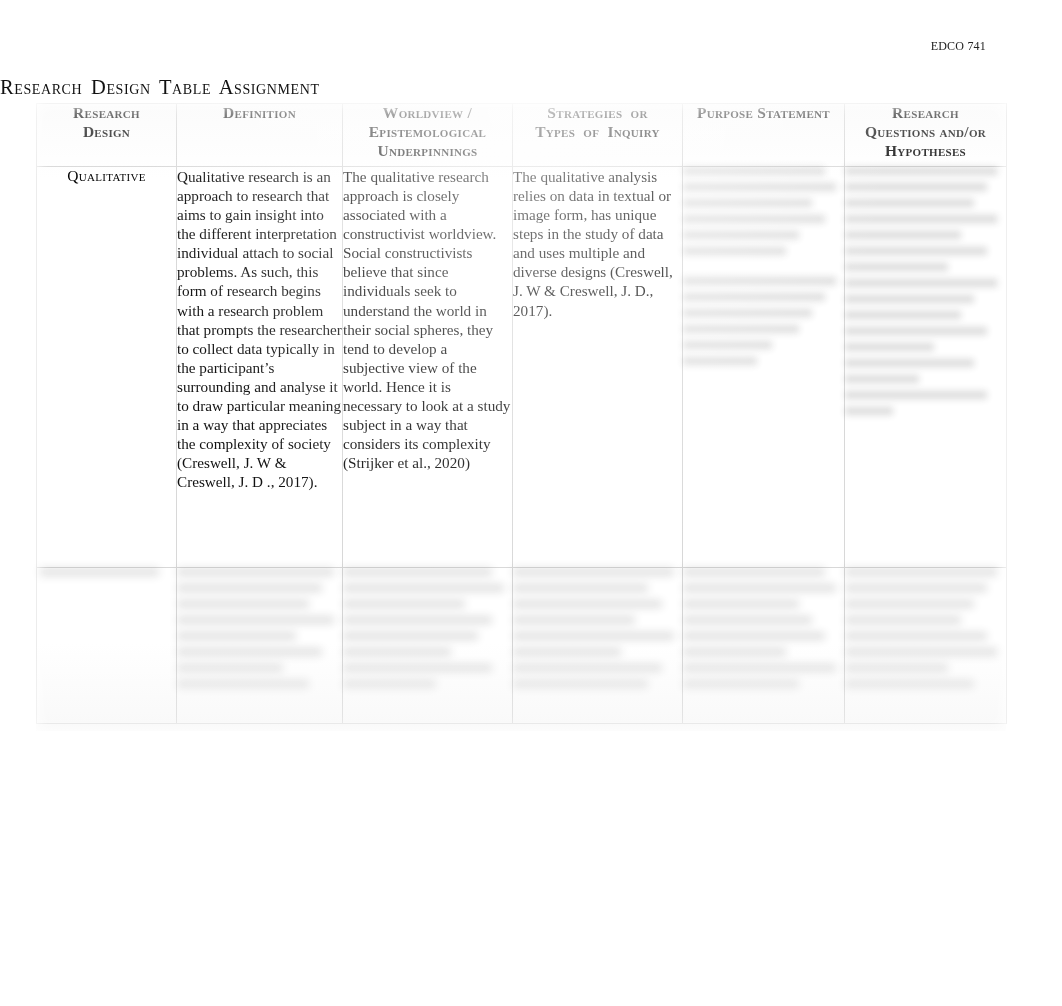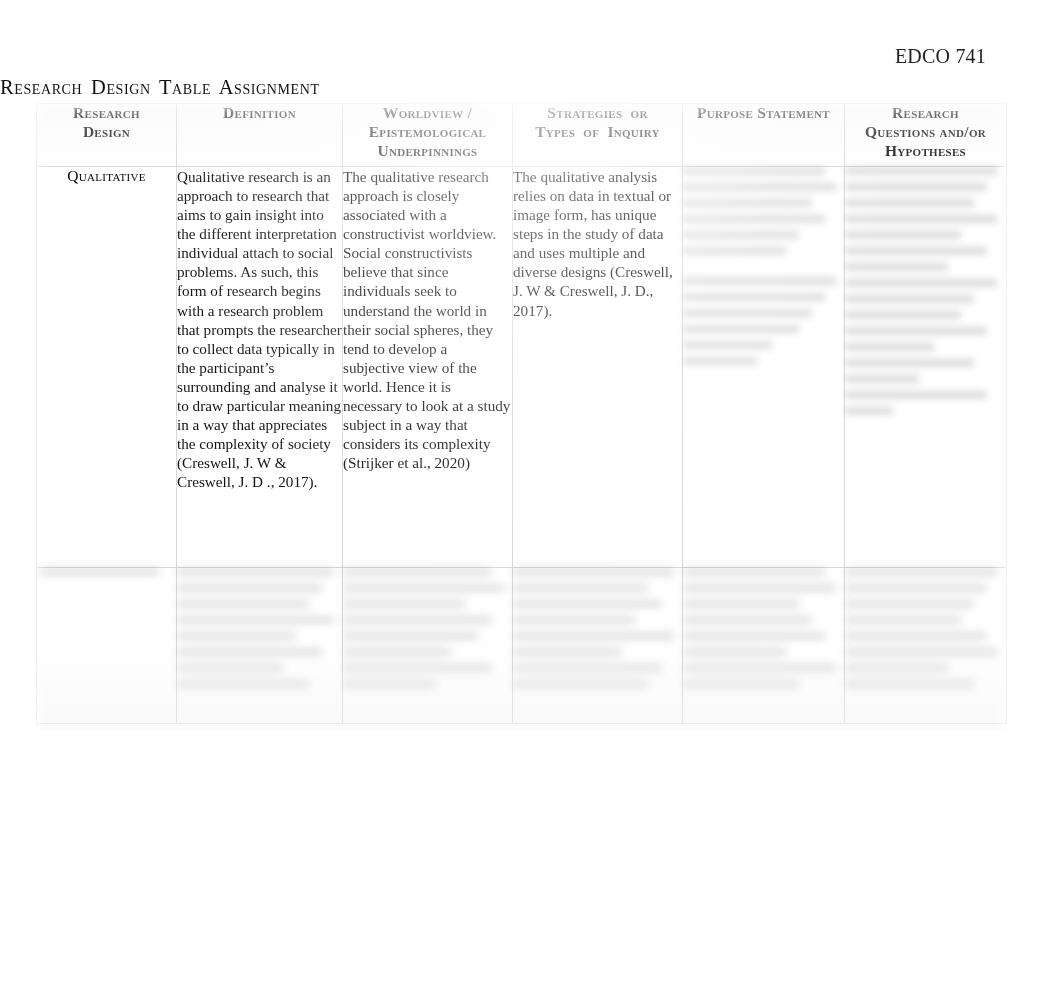--- a/index.html
+++ b/index.html
@@ -17,23 +17,23 @@
   }
 
   .page {
     position: absolute;
     inset: 0;
   }
 
   
   .running-header {
     position: absolute;
-    top: 45px;
+    top: 39px;
     right: 76px;
-    font-size: 20px;
+    font-size: 12px;
     font-variant: small-caps;
     letter-spacing: 0.2px;
     color: #222;
     white-space: nowrap;
   }
 
   
   .doc-title {
     position: absolute;
     top: 76px;

